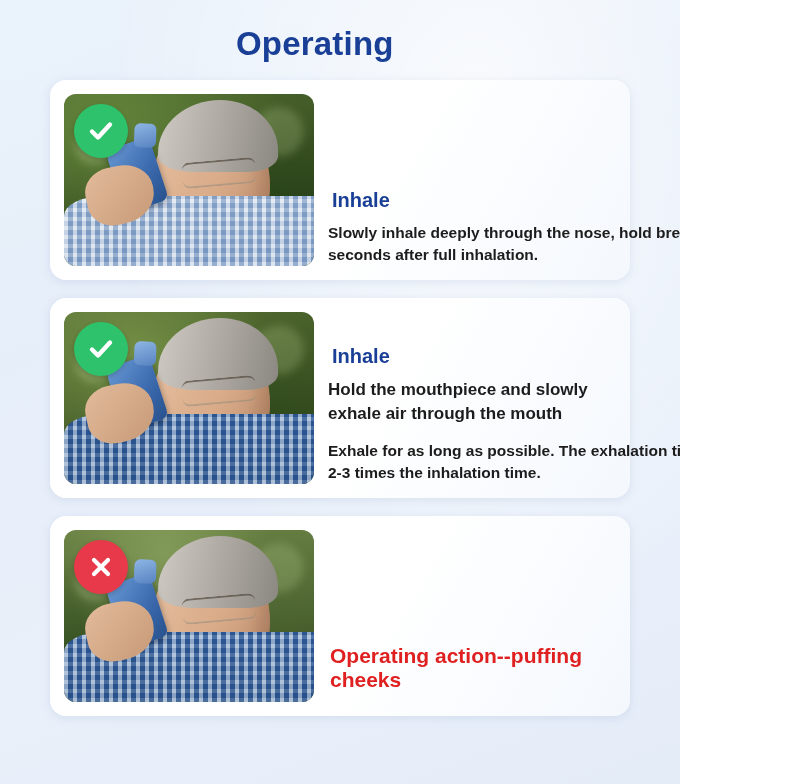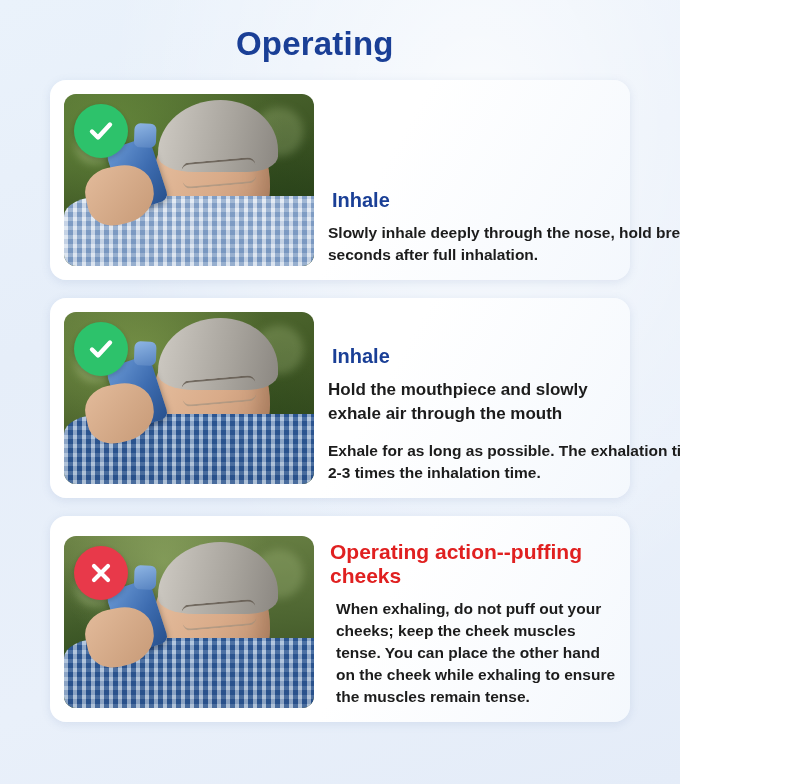--- a/index.html
+++ b/index.html
@@ -282,18 +282,17 @@
           <div class="hand"></div>
         </div>
         <div class="badge bad">
           <svg width="28" height="28" viewBox="0 0 28 28" aria-hidden="true">
             <path d="M7 7 L21 21 M21 7 L7 21" fill="none" stroke="#ffffff" stroke-width="4.2" stroke-linecap="round"></path>
           </svg>
         </div>
       </div>
       <div class="content">
         <div class="step-title bad">Operating action--puffing cheeks</div>
-        <p class="step-body">When exhaling, do not puff out your cheeks; keep the cheek muscles tense. You can place the other hand on the cheek while exhaling to ensure the muscles remain tense.</p>
       </div>
     </div>
 
   </div>
 </div>
 
 </body></html>

